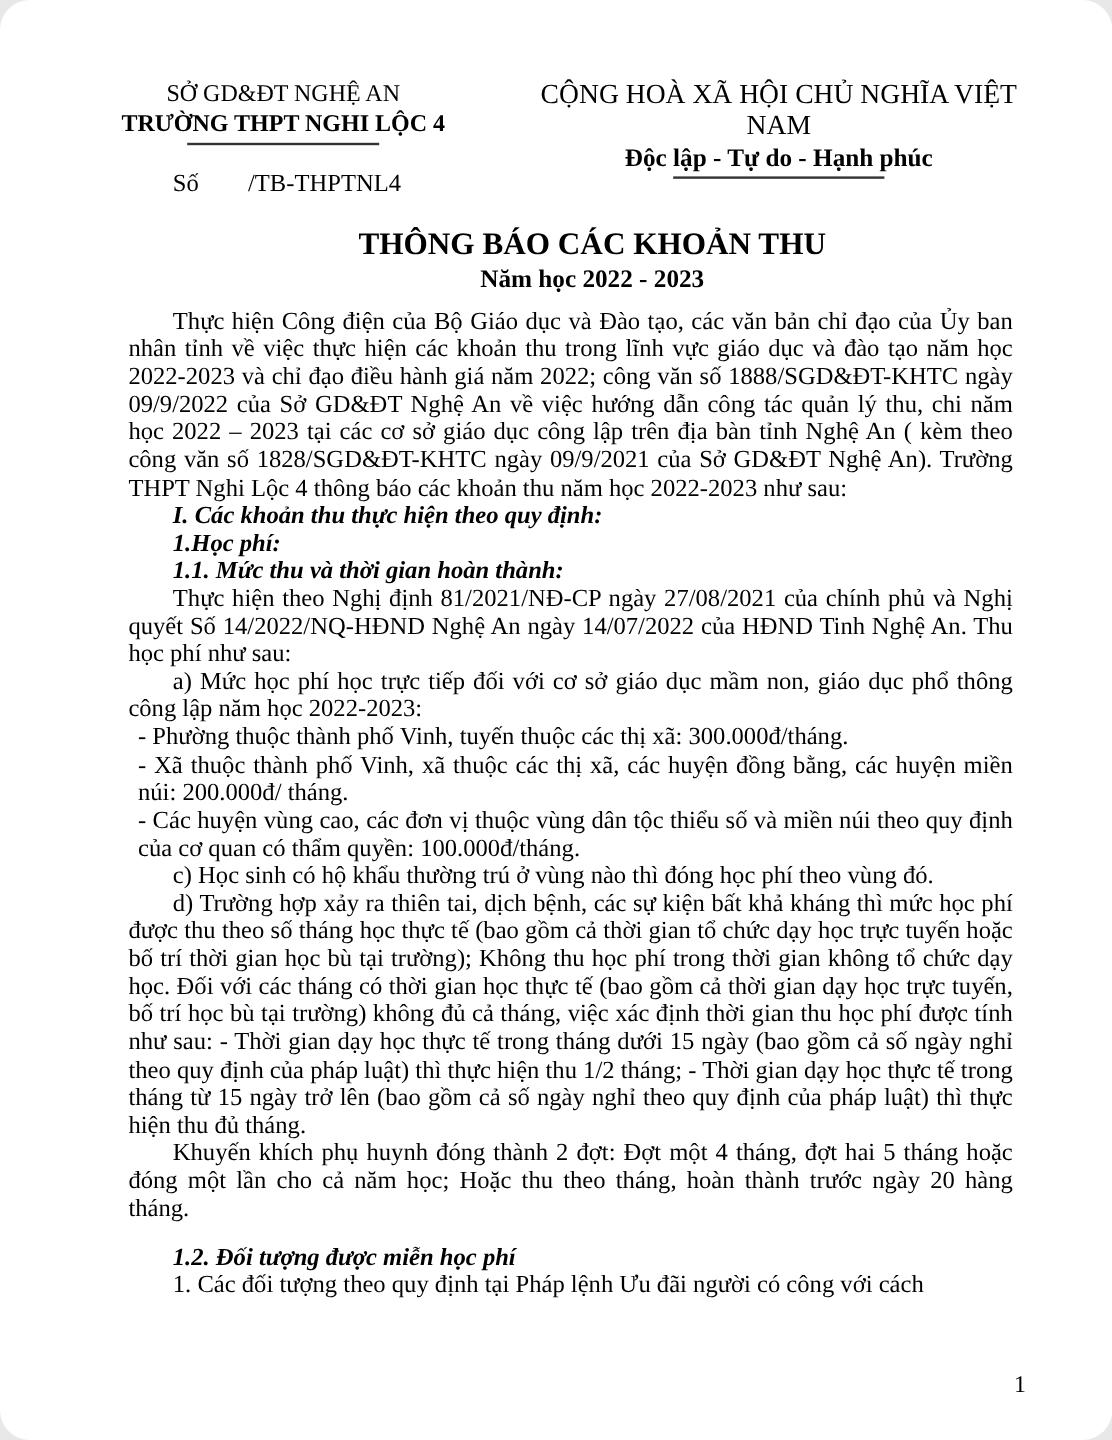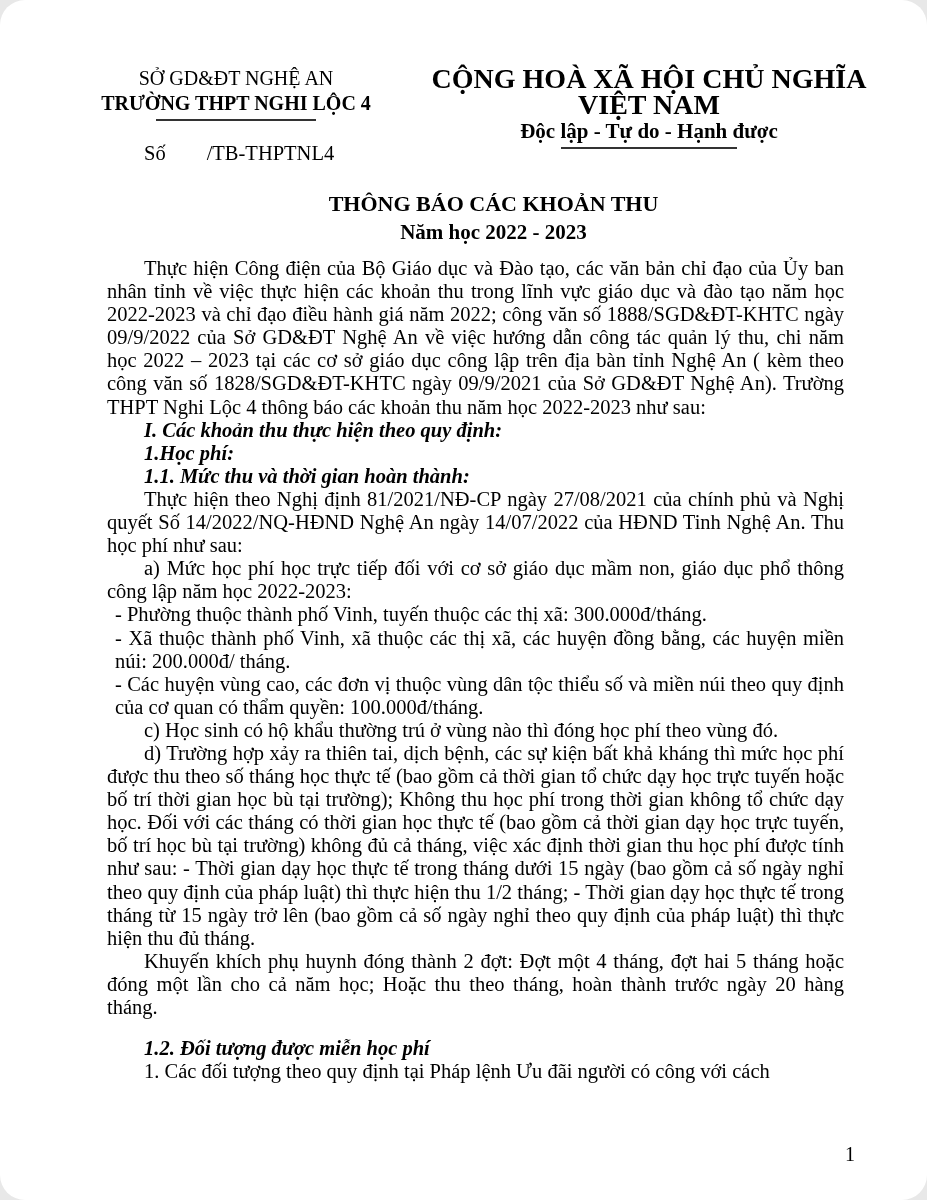--- a/index.html
+++ b/index.html
@@ -33,21 +33,21 @@
     position: absolute;
     left: 424px;
     top: 66px;
     width: 450px;
     text-align: center;
     font-size: 20px;
     line-height: 26px;
   }
   .org-name   { font-weight: normal; }
   .school-name{ font-weight: bold; }
-  .motto-line1{ font-weight: bold; font-size: 28px; }
+  .motto-line1{ font-weight: normal; font-size: 23px; }
   .motto-line2{ font-weight: bold; font-size: 21px; }
   .rule {
     border: 0;
     border-top: 2px solid #333;
     margin: 3px auto 0 auto;
   }
   .rule-left  { width: 160px; }
   .rule-right { width: 176px; }
   .so-line {
     margin-top: 20px;
@@ -68,21 +68,21 @@
   
   .title-block {
     position: absolute;
     left: 125px;
     top: 190px;
     width: 737px;
     text-align: center;
     font-weight: bold;
     line-height: 28px;
   }
-  .title-line1 { font-size: 22px; }
+  .title-line1 { font-size: 26px; }
   .title-line2 { font-size: 21px; }
 
   
   .body-block {
     position: absolute;
     left: 107px;
     top: 257px;
     width: 737px;
     font-size: 20.5px;
     line-height: 23.1px;
@@ -120,21 +120,21 @@
 
   <div class="header-left">
     <div class="org-name">SỞ GD&amp;ĐT NGHỆ AN</div>
     <div class="school-name">TRƯỜNG THPT NGHI LỘC 4</div>
     <hr class="rule rule-left">
     <div class="so-line">Số        /TB-THPTNL4</div>
   </div>
 
   <div class="header-right">
     <div class="motto-line1">CỘNG HOÀ XÃ HỘI CHỦ NGHĨA VIỆT NAM</div>
-    <div class="motto-line2">Độc lập - Tự do - Hạnh được</div>
+    <div class="motto-line2">Độc lập - Tự do - Hạnh phúc</div>
     <hr class="rule rule-right">
   </div>
 
   <div class="title-block">
     <div class="title-line1">THÔNG BÁO CÁC KHOẢN THU</div>
     <div class="title-line2">Năm học 2022 - 2023</div>
   </div>
 
   <div class="body-block">
       <p class="para indent">Thực hiện Công điện của Bộ Giáo dục và Đào tạo, các văn bản chỉ đạo của Ủy ban nhân tỉnh về việc thực hiện các khoản thu trong lĩnh vực giáo dục và đào tạo năm học 2022-2023 và chỉ đạo điều hành giá năm 2022; công văn số 1888/SGD&amp;ĐT-KHTC ngày 09/9/2022 của Sở GD&amp;ĐT Nghệ An về việc hướng dẫn công tác quản lý thu, chi năm học 2022 – 2023 tại các cơ sở giáo dục công lập trên địa bàn tỉnh Nghệ An ( kèm theo công văn số 1828/SGD&amp;ĐT-KHTC ngày 09/9/2021 của Sở GD&amp;ĐT Nghệ An). Trường THPT Nghi Lộc 4 thông báo các khoản thu năm học 2022-2023 như sau:</p>

